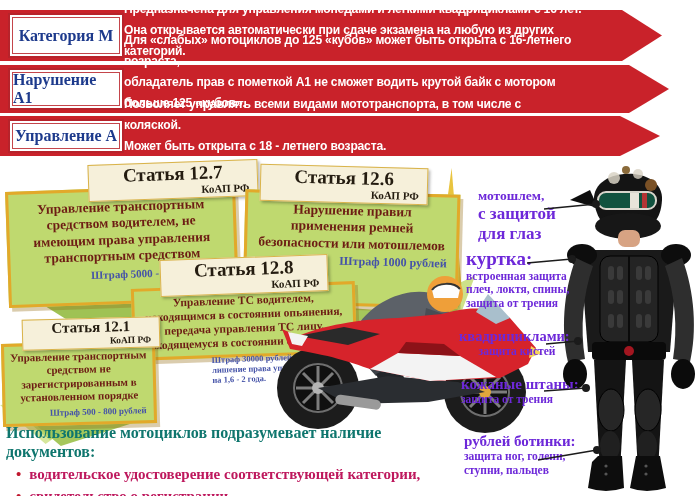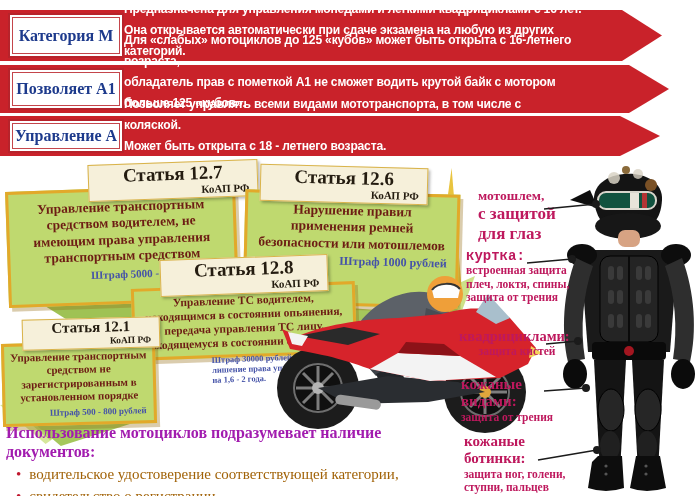--- a/index.html
+++ b/index.html
@@ -72,35 +72,35 @@
   .c121 .co-code{font-size:9.5px;}
   .c121 .co-body{left:2px;top:27px;width:154px;min-height:78px;transform:rotate(-1.5deg);padding:5px 5px;}
   .c121 .co-text{font-size:11px;}
   .c121 .co-fine{font-size:9px;}
 
   
   .moto-wrap{position:absolute;left:248px;top:256px;width:305px;height:178px;z-index:3;}
   .person-wrap{position:absolute;left:558px;top:150px;width:142px;height:346px;z-index:2;}
 
   
-  .gear{position:absolute;z-index:4;color:#be185d;}
+  .gear{position:absolute;z-index:4;color:#6d28d9;}
   .gear .g-label{display:block;font-weight:bold;line-height:1.15;}
   .gear .g-detail{display:block;font-weight:bold;line-height:1.18;white-space:pre-line;}
   .g0{left:478px;top:188px;width:86px;}  .g0 .g-label{font-size:13.5px;} .g0 .g-detail{font-size:17px;}
-  .g1{left:466px;top:248px;width:116px;} .g1 .g-label{font-size:14px;font-family:Liberation Mono, monospace;}   .g1 .g-detail{font-size:11.5px;}
+  .g1{left:466px;top:248px;width:116px;} .g1 .g-label{font-size:19px;}   .g1 .g-detail{font-size:11.5px;}
   .g2{left:459px;top:328px;width:116px;} .g2 .g-label{font-size:14.5px;} .g2 .g-detail{font-size:11.5px;text-align:center;}
   .g3{left:461px;top:376px;width:120px;} .g3 .g-label{font-size:15px;}   .g3 .g-detail{font-size:11.5px;}
   .g4{left:464px;top:433px;width:126px;} .g4 .g-label{font-size:15px;}   .g4 .g-detail{font-size:11.5px;}
   .lines-overlay{position:absolute;inset:0;z-index:4;pointer-events:none;}
 
   
   .docs{position:absolute;left:6px;top:423px;width:458px;z-index:4;}
-  .docs-title{margin:0;font-size:16px;font-weight:bold;color:#a21caf;line-height:1.2;}
+  .docs-title{margin:0;font-size:16px;font-weight:bold;color:#0f766e;line-height:1.2;}
   .docs-list{margin:3px 0 0 10px;padding:0;list-style:none;}
-  .docs-list li{font-size:15px;font-weight:normal;color:#a16207;line-height:1.42;}
+  .docs-list li{font-size:15px;font-weight:bold;color:#be185d;line-height:1.42;}
   .docs-list li::before{content:"•";margin:0 8px 0 0;color:#c0182f;}
 </style>
 </head>
 <body>
 
 <div class="poster">
 
   <div class="banner b1">
     <div class="ribbon"></div>
     <div class="banner-text">
@@ -115,21 +115,21 @@
   </div>
 
   <div class="banner b2">
     <div class="ribbon"></div>
     <div class="banner-text">
         <p>Для «слабых» мотоциклов до 125 «кубов» может быть открыта с 16-летнего возраста,
 обладатель прав с пометкой А1 не сможет водить крутой байк с мотором больше 125 «кубов».</p>
       </div>
     <div class="cat-box">
       <div class="cat-box-inner">
-          <span class="cat-label">Позволяет А1</span>
+          <span class="cat-label">Нарушение А1</span>
         </div>
     </div>
   </div>
 
   <div class="banner b3">
     <div class="ribbon"></div>
     <div class="banner-text">
         <p>Позволяет управлять всеми видами мототранспорта, в том числе с коляской.
 Может быть открыта с 18 - летнего возраста.</p>
       </div>
@@ -309,25 +309,25 @@
     <span class="g-label">куртка:</span>
     <span class="g-detail">встроенная защита
 плеч, локтя, спины,
 защита от трения</span>
   </div>
   <div class="gear g2">
     <span class="g-label">квадрициклами:</span>
     <span class="g-detail">защита кистей</span>
   </div>
   <div class="gear g3">
-    <span class="g-label">кожаные видами:</span>
+    <span class="g-label">кожаные штаны:</span>
     <span class="g-detail">защита от трения</span>
   </div>
   <div class="gear g4">
-    <span class="g-label">кожаные ботинки:</span>
+    <span class="g-label">рублей ботинки:</span>
     <span class="g-detail">защита ног, голени,
 ступни, пальцев</span>
   </div>
 
   <svg class="lines-overlay" viewBox="0 0 700 496">
     <g stroke="#1b1b1b" stroke-width="1.6" fill="#1b1b1b">
       <line x1="544" y1="209" x2="596" y2="204"></line>
         <circle cx="596" cy="204" r="3.2"></circle>
       <line x1="527" y1="263" x2="572" y2="259"></line>
         <circle cx="572" cy="259" r="3.2"></circle>

